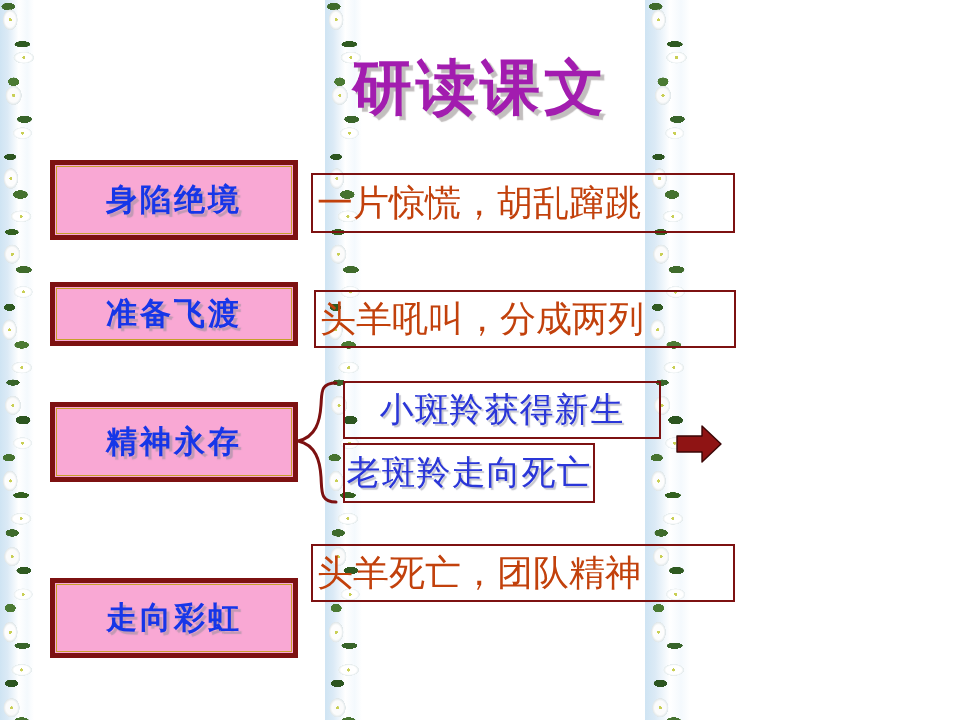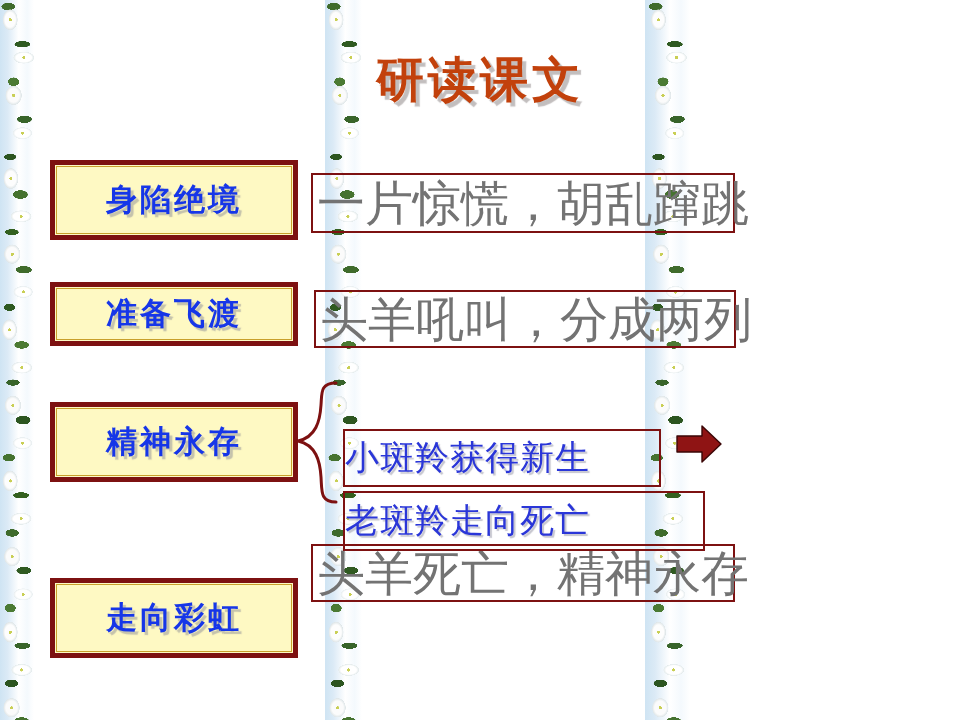--- a/index.html
+++ b/index.html
@@ -113,34 +113,34 @@
 
   
   #title {
     position: absolute;
     left: 0; right: 0;
     top: 48px;
     z-index: 4;
     text-align: center;
     font-family: Liberation Mono, monospace;
     font-weight: bold;
-    font-size: 48px;
+    font-size: 60px;
     letter-spacing: 4px;
-    color: #c2410c;
+    color: #a21caf;
     text-shadow: 4px 4px 1px rgba(120,110,110,0.45);
   }
 
   
   .stage-box {
     position: absolute;
     left: 50px;
     width: 248px;
     z-index: 5;
     box-sizing: border-box;
-    background: #fef9c3;
+    background: #f9a8d4;
     border: 5px solid #7d1111;
     outline: 1px solid #c8a02a;
     outline-offset: -7px;
     display: flex;
     align-items: center;
     justify-content: center;
   }
   .stage-box .lbl {
     font-family: "DejaVu Sans", "Liberation Sans", sans-serif;
     font-weight: bold;
@@ -161,50 +161,50 @@
     z-index: 5;
     box-sizing: border-box;
     background: transparent;
     border: 2px solid #7d1111;
     display: flex;
     align-items: center;
     padding-left: 4px;
   }
   .desc-box .txt {
     font-family: "DejaVu Serif", "Liberation Serif", serif;
-    font-size: 48px;
-    color: #737373;
+    font-size: 36px;
+    color: #c2410c;
     white-space: nowrap;
     line-height: 1;
   }
   #desc-0 { left: 311px; top: 173px; width: 424px; height: 60px; }
   #desc-1 { left: 314px; top: 290px; width: 422px; height: 58px; }
   #desc-3 { left: 311px; top: 544px; width: 424px; height: 58px; }
 
   
   .sub-box {
     position: absolute;
     z-index: 6;
     box-sizing: border-box;
     border: 2px solid #7d1111;
     background: transparent;
     display: flex;
     align-items: center;
-    margin-top: 48px;
+    justify-content: center;
   }
   .sub-box .txt {
     font-family: "DejaVu Serif", "Liberation Serif", serif;
     font-size: 34px;
     color: #2a36d8;
     white-space: nowrap;
     letter-spacing: 1px;
     text-shadow: 2px 2px 1px rgba(150,150,165,0.55);
   }
   #sub-0 { left: 343px; top: 381px; width: 318px; height: 58px; }
-  #sub-1 { left: 343px; top: 443px; width: 362px; height: 60px; }
+  #sub-1 { left: 343px; top: 443px; width: 252px; height: 60px; }
 
   
   #brace {
     position: absolute;
     left: 292px;
     top: 381px;
     width: 46px;
     height: 124px;
     z-index: 6;
   }
@@ -283,21 +283,21 @@
     <span class="lbl">走向彩虹</span>
   </div>
 
   <div class="desc-box" id="desc-0">
     <span class="txt">一片惊慌，胡乱蹿跳</span>
   </div>
   <div class="desc-box" id="desc-1">
     <span class="txt">头羊吼叫，分成两列</span>
   </div>
   <div class="desc-box" id="desc-3">
-    <span class="txt">头羊死亡，精神永存</span>
+    <span class="txt">头羊死亡，团队精神</span>
   </div>
 
   <svg id="brace" viewBox="0 0 46 124">
     <path d="M44 2 C28 2 30 12 29 24 C28 40 24 56 6 60 C24 64 28 80 29 96 C30 110 28 121 44 121" fill="none" stroke="#7d1111" stroke-width="3" stroke-linecap="round" stroke-linejoin="round"></path>
   </svg>
 
   <div class="sub-box" id="sub-0">
     <span class="txt">小斑羚获得新生</span>
   </div>
   <div class="sub-box" id="sub-1">

